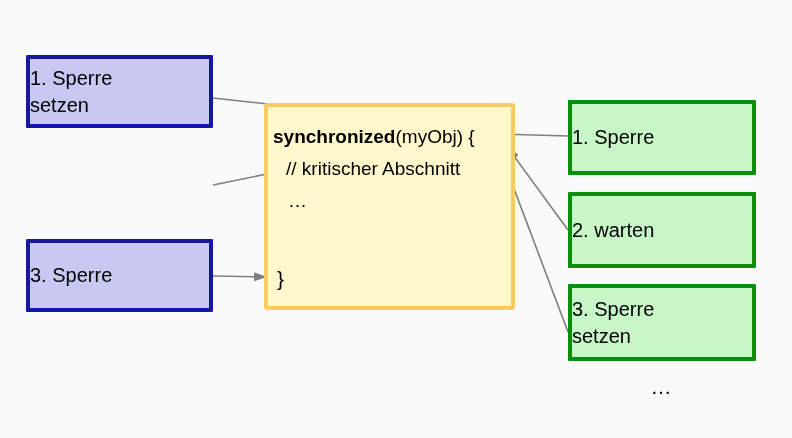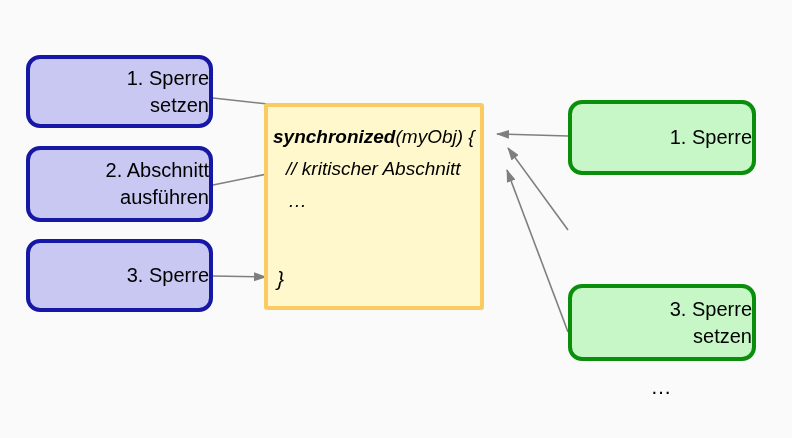--- a/index.html
+++ b/index.html
@@ -32,54 +32,53 @@
     width: 792px; height: 438px;
     pointer-events: none;
   }
   .arrow-layer line { stroke: var(--arrow); stroke-width: 1.6; }
   #arrowhead path { fill: var(--arrow); }
 
   .step-box {
     position: absolute;
     display: flex;
     flex-direction: column;
-    align-items: flex-end;
+    align-items: flex-start;
     justify-content: center;
     text-align: center;
     font-size: 20px;
     line-height: 27px;
-    border-radius: 14px;
+    border-radius: 1px;
   }
   .step-box.blue {
     border: 4px solid var(--blue-border);
     background: var(--blue-fill);
   }
   .step-box.green {
     border: 4px solid var(--green-border);
     background: var(--green-fill);
   }
   .blue-1 { left: 26px;  top: 55px;  width: 187px; height: 73px; }
   .blue-2 { left: 26px;  top: 146px; width: 187px; height: 76px; }
   .blue-3 { left: 26px;  top: 239px; width: 187px; height: 73px; }
   .green-1 { left: 568px; top: 100px; width: 188px; height: 75px; }
   .green-2 { left: 568px; top: 192px; width: 188px; height: 76px; }
   .green-3 { left: 568px; top: 284px; width: 188px; height: 77px; }
 
   .code-box {
     position: absolute;
     left: 264px; top: 103px;
-    width: 220px; height: 207px;
+    width: 251px; height: 207px;
     border: 4px solid var(--yellow-border);
     background: var(--yellow-fill);
     border-radius: 3px;
     padding: 14px 4px 0 5px;
     font-size: 19px;
     line-height: 32px;
     white-space: nowrap;
-    font-style: italic;
   }
   .code-line-keyword { font-weight: bold; }
   .code-comment { padding-left: 13px; }
   .code-ellipsis { padding-left: 15px; letter-spacing: 2px; }
   .code-brace { margin-top: 46px; padding-left: 4px; font-size: 21px; }
 
   .bottom-ellipsis {
     position: absolute;
     left: 568px; top: 376px;
     width: 188px;
@@ -105,38 +104,38 @@
     <line x1="213" y1="276" x2="266" y2="277" marker-end="url(#arrowhead)"></line>
     <line x1="568" y1="136" x2="497" y2="134" marker-end="url(#arrowhead)"></line>
     <line x1="568" y1="230" x2="508" y2="148" marker-end="url(#arrowhead)"></line>
     <line x1="568" y1="332" x2="507" y2="170" marker-end="url(#arrowhead)"></line>
   </svg>
 
   <div class="step-box blue blue-1">
     <div>1. Sperre</div>
     <div>setzen</div>
   </div>
-  <div class="step-box blue blue-2">
-    <div>2. Abschnitt</div>
-    <div>ausführen</div>
-  </div>
   <div class="step-box blue blue-3">
     <div>3. Sperre</div>
   </div>
 
   <div class="code-box">
     <div><span class="code-line-keyword">synchronized</span><span>(myObj) {</span></div>
     <div class="code-comment">// kritischer Abschnitt</div>
     <div class="code-ellipsis">…</div>
     <div class="code-brace">}</div>
   </div>
 
   <div class="step-box green green-1">
     <div>1. Sperre</div>
   </div>
+  <div class="step-box green green-2">
+    <div>2. warten</div>
+    <div></div>
+  </div>
   <div class="step-box green green-3">
     <div>3. Sperre</div>
     <div>setzen</div>
   </div>
 
   <div class="bottom-ellipsis">…</div>
 
 </div>
 
 </body></html>

